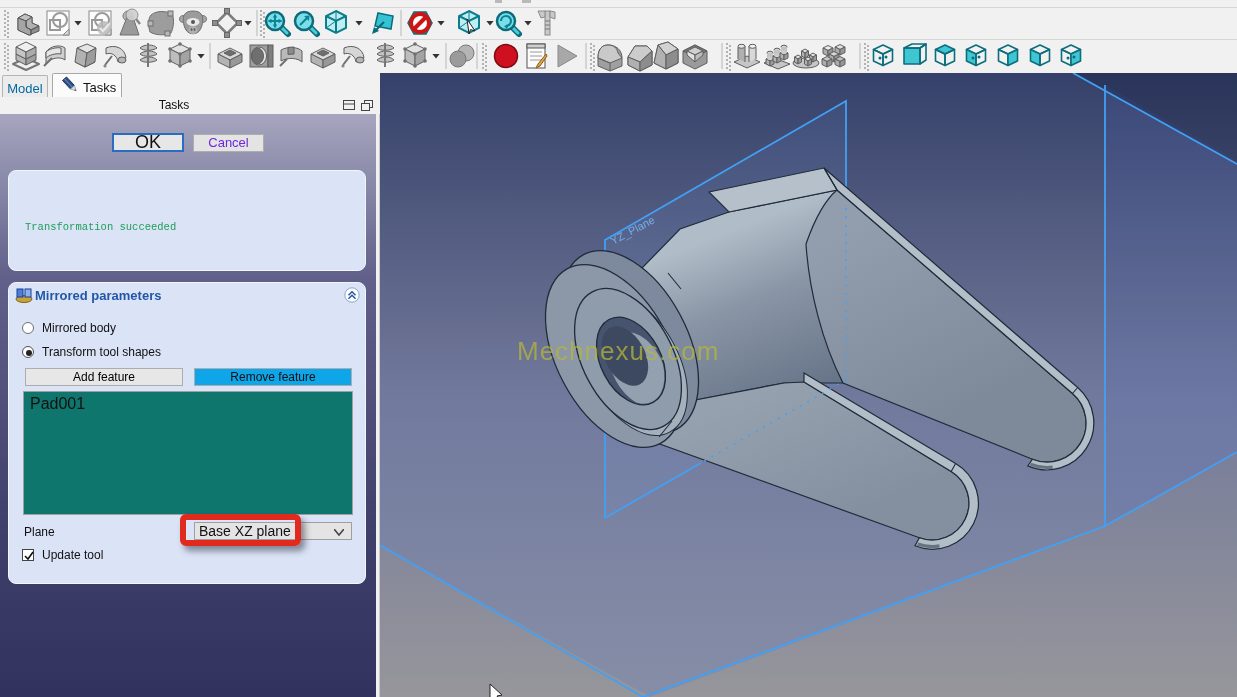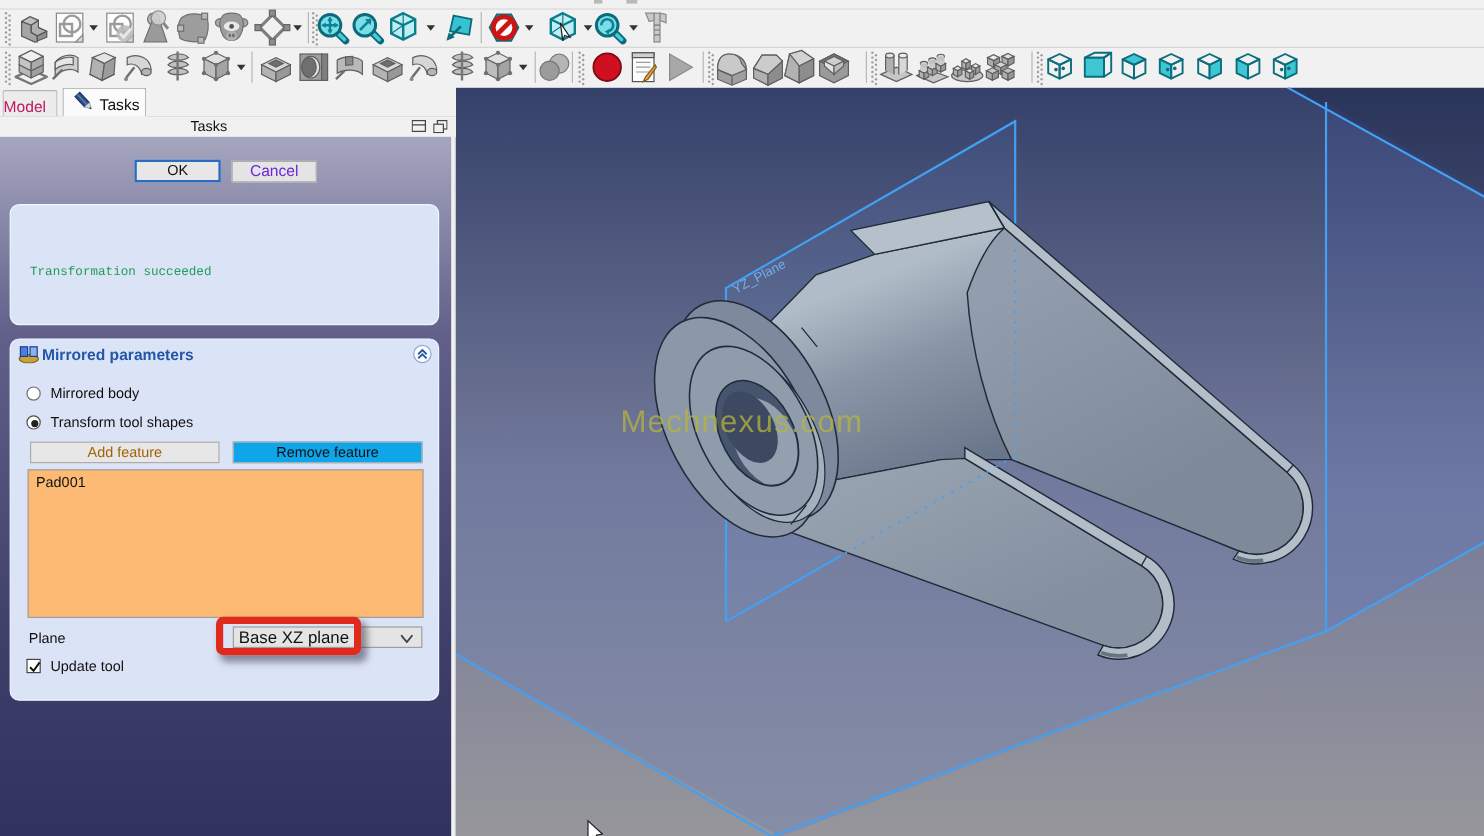--- a/index.html
+++ b/index.html
@@ -500,21 +500,21 @@
       <g transform="translate(1071,56)" stroke="#0c6e7d" stroke-width="1.6" stroke-linejoin="round">
         <polygon points="0,-11 9.5,-6.5 0,-2 -9.5,-6.5" fill="none"></polygon>
         <polygon points="-9.5,-6.5 0,-2 0,9.5 -9.5,5" fill="none"></polygon>
         <polygon points="9.5,-6.5 0,-2 0,9.5 9.5,5" fill="#3fc6d3"></polygon>
         <circle cx="-3" cy="2" r="1.5" fill="#0c6e7d" stroke="none"></circle>
         <circle cx="3" cy="1" r="1.5" fill="#0c6e7d" stroke="none"></circle>
       </g>
     </svg></div>
 <div style="position:absolute;left:0;top:73px;width:380px;height:624px;background:#f1f1f1;border-right:1px solid #c9c9c9">
 <div style="position:absolute;left:0;top:0;width:380px;height:24px;background:#f1f1f1">
- <div style="position:absolute;left:2px;top:2px;width:46px;height:22px;background:#ececec;border:1px solid #b4b4b4;border-bottom:none;border-radius:2px 2px 0 0;font-size:13px;color:#be185d;text-align:left;line-height:26px">Model</div>
+ <div style="position:absolute;left:2px;top:2px;width:46px;height:22px;background:#ececec;border:1px solid #b4b4b4;border-bottom:none;border-radius:2px 2px 0 0;font-size:13px;color:#0369a1;text-align:center;line-height:26px">Model</div>
  <div style="position:absolute;left:52px;top:0px;width:70px;height:24px;background:#fbfbfb;border:1px solid #a8a8a8;border-bottom:none;border-radius:2px 2px 0 0;font-size:13px;color:#111;line-height:28px">
    <svg width="22" height="20" style="position:absolute;left:7px;top:2px">
           <polygon points="2.5,4.5 6.5,1 14.5,9.5 10.5,13" fill="#2c4e80" stroke="#1a3566" stroke-width="1"></polygon>
           <line x1="4.5" y1="2.8" x2="12.5" y2="11.3" stroke="#5f7fae" stroke-width="1.2"></line>
           <polygon points="10.5,13 14.5,9.5 16.2,14.8" fill="#d8dce2" stroke="#9aa2ae" stroke-width="0.8"></polygon>
           <polygon points="15.3,13.2 16.2,14.8 14.2,14.2" fill="#222"></polygon>
         </svg>
    <span style="margin-left:30px">Tasks</span>
  </div>
  <div style="position:absolute;left:0;top:23.5px;width:52px;height:1px;background:#a8a8a8"></div>
@@ -525,21 +525,21 @@
  <svg width="12" height="11" style="position:absolute;left:343px;top:3px">
         <rect x="0.5" y="0.5" width="11" height="9" fill="none" stroke="#444"></rect>
         <line x1="0.5" y1="4" x2="11.5" y2="4" stroke="#444"></line>
       </svg>
  <svg width="12" height="11" style="position:absolute;left:361px;top:3px">
         <rect x="3.5" y="0.5" width="8" height="7" fill="none" stroke="#444"></rect>
         <rect x="0.5" y="3.5" width="8" height="7" fill="#f1f1f1" stroke="#444"></rect>
       </svg>
 </div>
 <div style="position:absolute;left:0;top:41px;width:376px;height:583px;background:linear-gradient(#a6a6bf 0%,#60608a 28%,#3e3e6a 73%,#32325e 100%)">
- <div style="position:absolute;left:112px;top:19px;width:72px;height:19px;background:#e7e7e7;border:2px solid #2a6cc0;font-size:12px;text-align:center;line-height:15px;color:#111">OK</div>
+ <div style="position:absolute;left:112px;top:19px;width:72px;height:19px;background:#e7e7e7;border:2px solid #2a6cc0;font-size:18px;text-align:center;line-height:15px;color:#111">OK</div>
  <div style="position:absolute;left:193px;top:20px;width:71px;height:18px;background:#e4e4e4;border:1px solid #adadad;font-size:13px;text-align:center;line-height:16px;color:#6d28d9">Cancel</div>
 
  <div style="position:absolute;left:8px;top:56px;width:358px;height:101px;background:#dbe3f6;border:1px solid #f2f5fc;border-radius:8px">
    <div style="position:absolute;left:16px;top:50px;font-size:10.5px;font-family:'Liberation Mono',monospace;color:#1f9e58">Transformation succeeded</div>
  </div>
 
  <div style="position:absolute;left:8px;top:168px;width:358px;height:302px;background:#dbe3f6;border:1px solid #f2f5fc;border-radius:8px">
    <div style="position:relative;height:25px">
           <svg width="18" height="16" style="position:absolute;left:6px;top:4px">
             <ellipse cx="9" cy="12" rx="8" ry="3.5" fill="#c9a33a" stroke="#7c6318"></ellipse>
@@ -551,23 +551,23 @@
             <circle cx="8" cy="8" r="7.2" fill="#fdfdfe" stroke="#8aa6d8"></circle>
             <path d="M 4.5,8.2 L 8,4.7 L 11.5,8.2" stroke="#2257a8" fill="none" stroke-width="1.5"></path>
             <path d="M 4.5,11.7 L 8,8.2 L 11.5,11.7" stroke="#2257a8" fill="none" stroke-width="1.5"></path>
           </svg>
    </div>
    <div style="position:absolute;left:13px;top:39px;width:12px;height:12px;border-radius:50%;background:#fff;border:1px solid #707070"></div>
    <div style="position:absolute;left:33px;top:38px;font-size:12px;color:#111">Mirrored body</div>
    <div style="position:absolute;left:13px;top:63px;width:12px;height:12px;border-radius:50%;background:#fff;border:1px solid #505050"></div>
    <div style="position:absolute;left:17px;top:67px;width:6px;height:6px;border-radius:50%;background:#222"></div>
    <div style="position:absolute;left:33px;top:62px;font-size:12px;color:#111">Transform tool shapes</div>
-   <div style="position:absolute;left:16px;top:85px;width:158px;height:18px;background:#e7e7e7;border:1px solid #adadad;font-size:12px;text-align:center;line-height:16px;color:#a16207">Add feature</div>
+   <div style="position:absolute;left:16px;top:85px;width:158px;height:18px;background:#e7e7e7;border:1px solid #adadad;font-size:12px;text-align:center;line-height:16px;color:#000000">Add feature</div>
    <div style="position:absolute;left:185px;top:85px;width:158px;height:18px;background:#0ea5e9;border:1px solid #adadad;font-size:12px;text-align:center;line-height:16px;color:#111">Remove feature</div>
-   <div style="position:absolute;left:14px;top:108px;width:330px;height:124px;background:#fdba74;border:1px solid #9f9f9f;font-size:12px;color:#111;padding:3px 0 0 6px">Pad001</div>
+   <div style="position:absolute;left:14px;top:108px;width:330px;height:124px;background:#0f766e;border:1px solid #9f9f9f;font-size:16px;color:#111;padding:3px 0 0 6px">Pad001</div>
    <div style="position:absolute;left:15px;top:242px;font-size:12px;color:#111">Plane</div>
    <div style="position:absolute;left:185px;top:239px;width:158px;height:18px;background:#e4e4e4;border:1px solid #9f9f9f;font-size:14px;line-height:16px;color:#111;padding-left:4px">Base XZ plane
      <svg width="10" height="7" style="position:absolute;right:7px;top:6px">
             <path d="M 0,0 L 5,6 L 10,0" fill="none" stroke="#444" stroke-width="1.6"></path>
           </svg>
    </div>
    <div style="position:absolute;left:171px;top:231px;width:121px;height:32px;border:6px solid #e02a1d;border-radius:6px;box-shadow:4px 5px 6px rgba(40,40,60,0.5)"></div>
    <div style="position:absolute;left:13px;top:266px;width:12px;height:12px;background:#fff;border:1px solid #444"></div>
    <svg width="12" height="12" style="position:absolute;left:14px;top:267px">
           <path d="M 2,6 L 5,9 L 10,2" fill="none" stroke="#111" stroke-width="1.6"></path>

